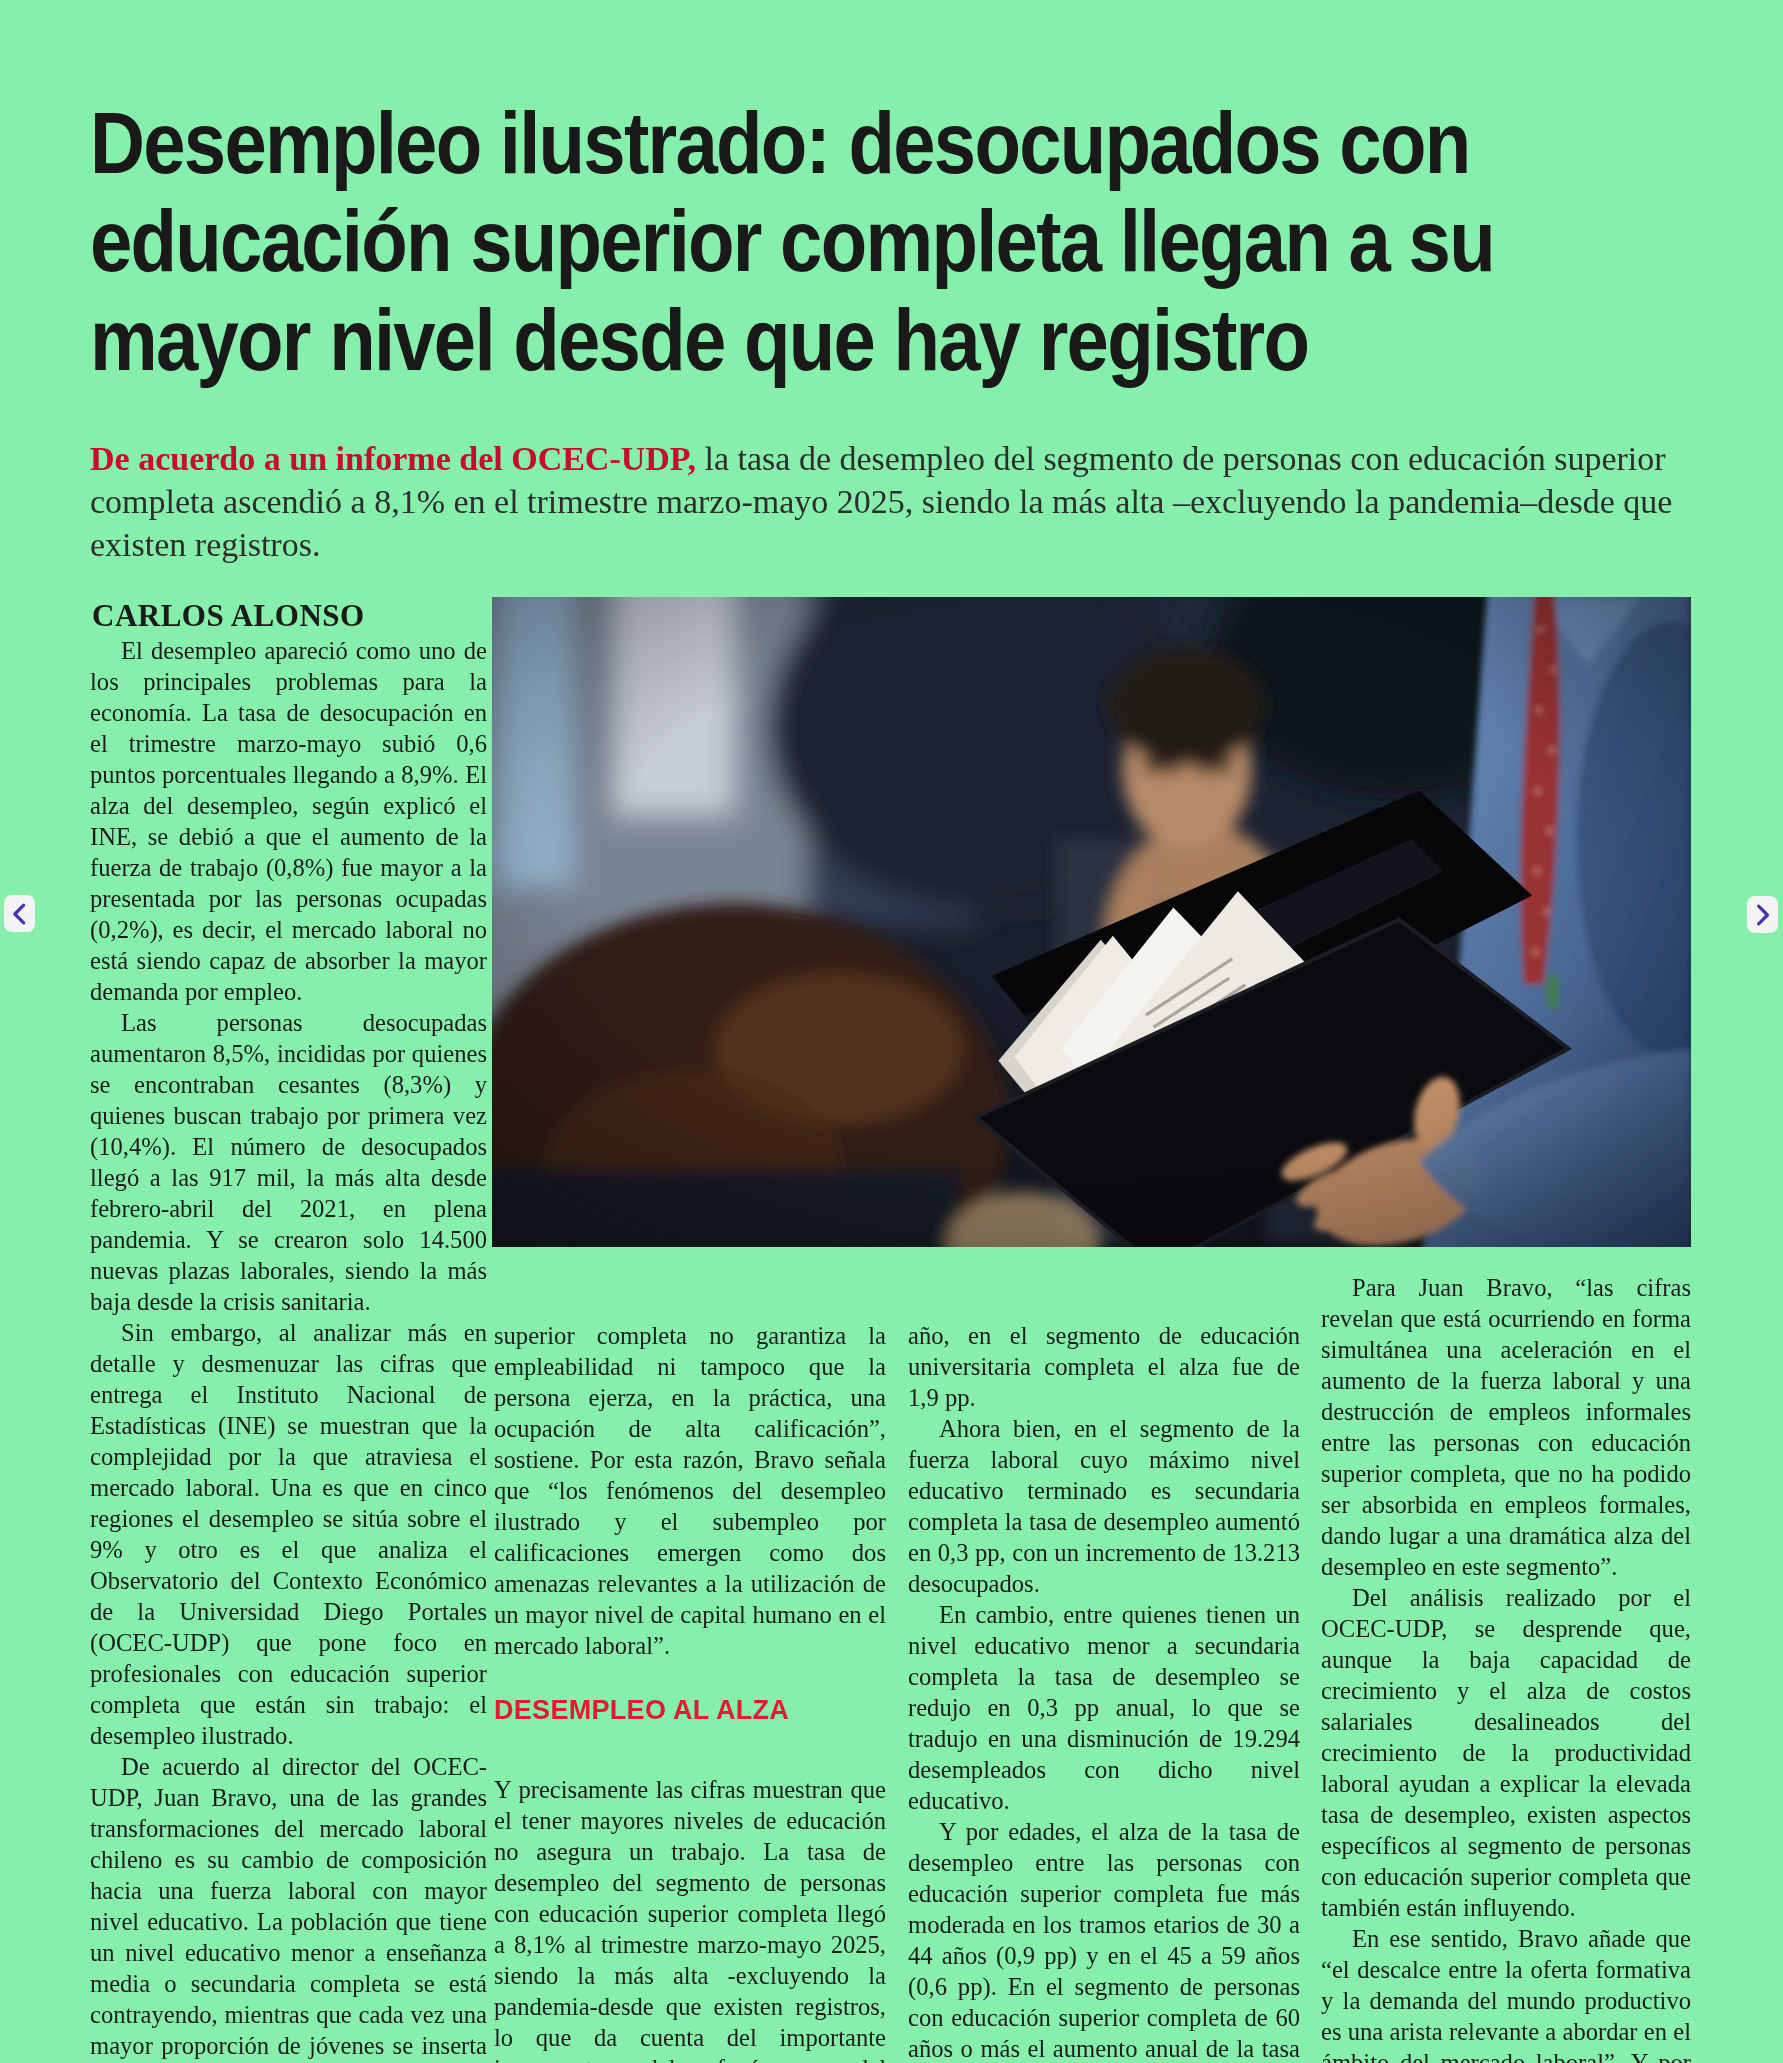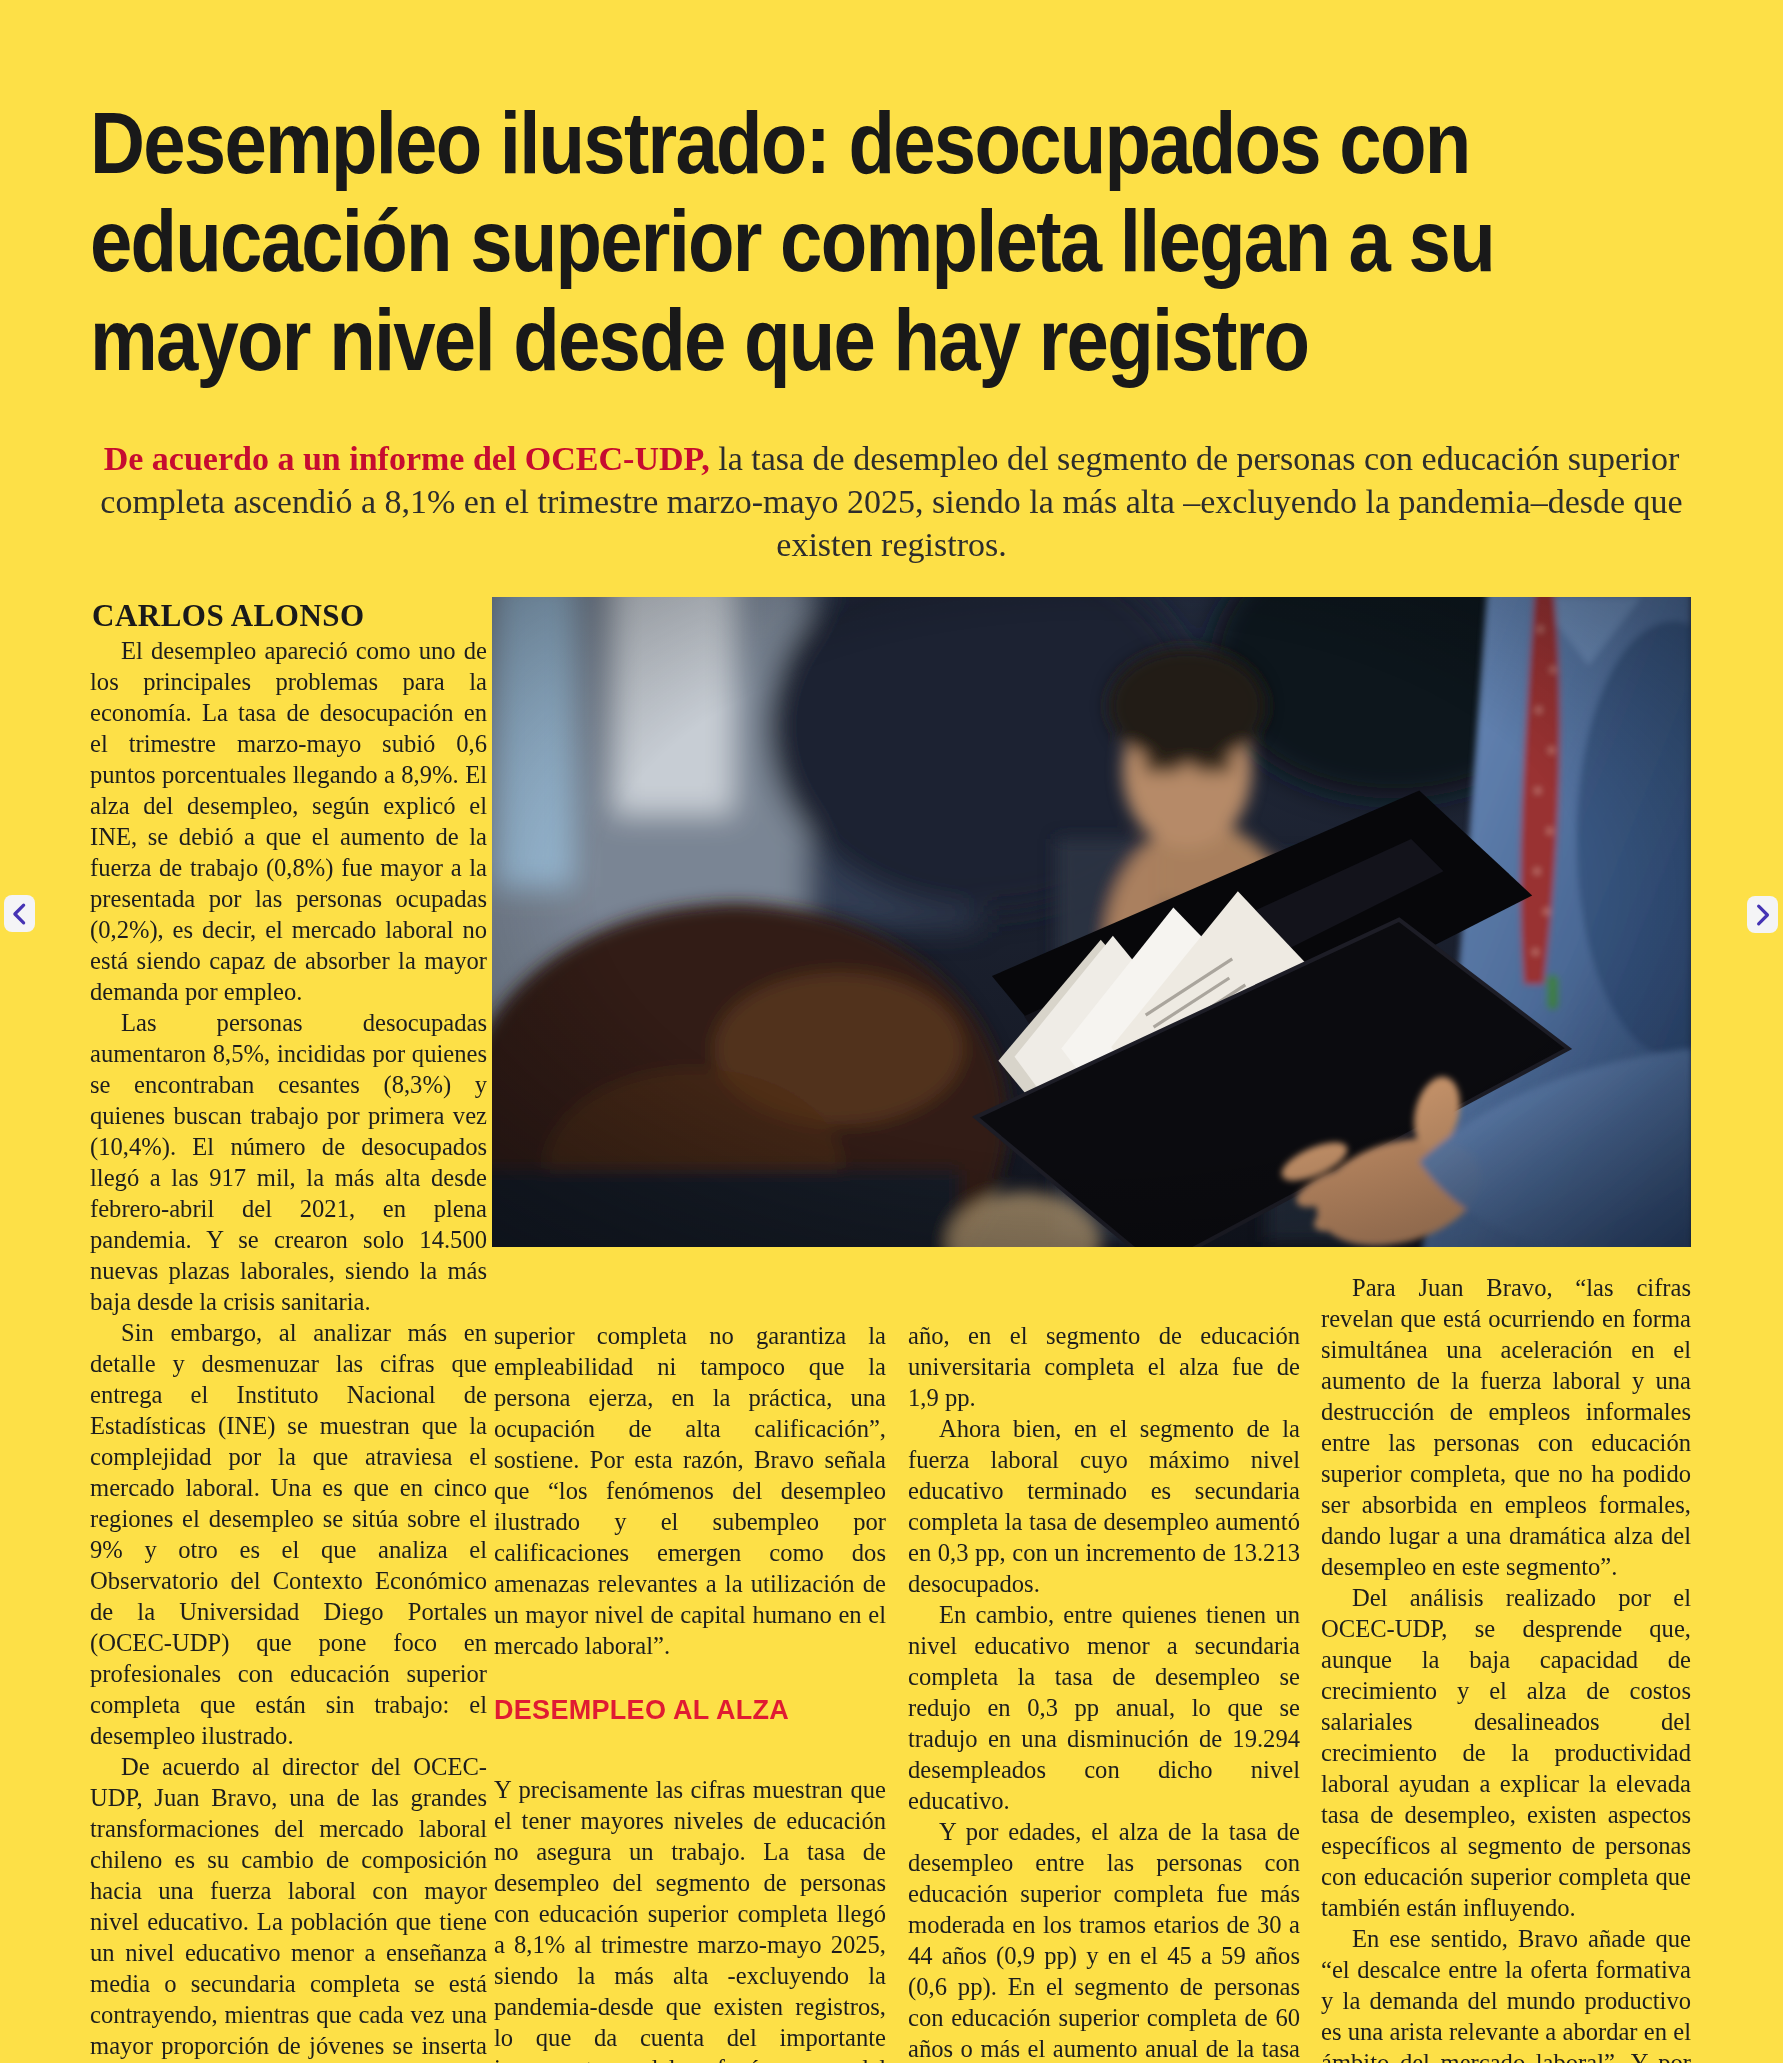--- a/index.html
+++ b/index.html
@@ -1,28 +1,28 @@
 <!DOCTYPE html>
 <html lang="es" style="font-size:13px"><head>
 <meta charset="utf-8">
 <style>
   html,body{margin:0;padding:0;background:#ffffff;}
-  #page{position:relative;width:1783px;height:2064px;background:#fde047;overflow:hidden;
+  #page{position:relative;width:1783px;height:2064px;background:#86efac;overflow:hidden;
         font-family:"Liberation Serif", serif;}
 
   
   .headline{position:absolute;left:90px;top:94px;width:1846px;
             transform:scaleX(0.875);transform-origin:0 0;
             font-family:"Liberation Sans", sans-serif;font-weight:700;
             font-size:87px;line-height:1.13;color:#191919;letter-spacing:-2px;}
   .headline div{white-space:nowrap;}
 
   
   .deck{position:absolute;left:90px;top:437px;width:1603px;
-        font-size:34px;line-height:43px;color:#2d2d2d;text-align:center;}
+        font-size:34px;line-height:43px;color:#2d2d2d;text-align:left;}
   .deck .lead{font-weight:700;color:#c60c30;}
 
   
   .byline{position:absolute;left:92px;top:598px;font-size:31px;font-weight:700;
           color:#1a1a1a;letter-spacing:0.5px;}
 
   
   .col{position:absolute;font-size:24.6px;line-height:31px;color:#1d1d1d;
        text-align:justify;}
   .col p{margin:0;text-indent:31px;}

